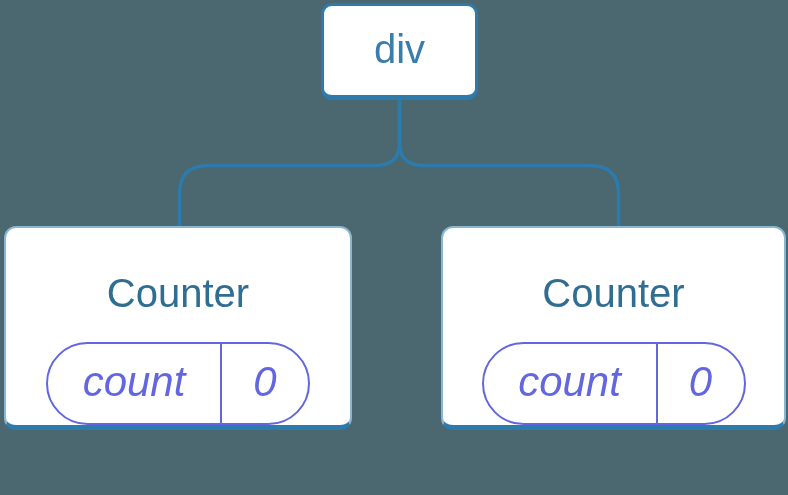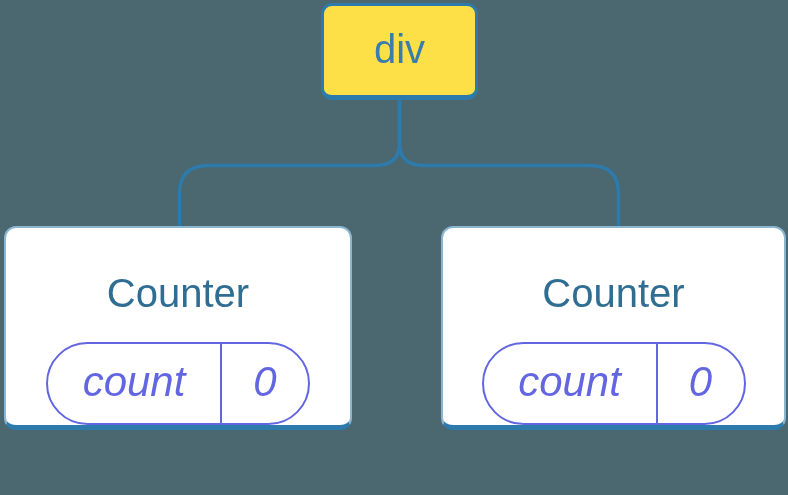--- a/index.html
+++ b/index.html
@@ -27,21 +27,21 @@
     stroke: #2d7bac;
     stroke-width: 3.5;
   }
   .root-node {
     position: absolute;
     left: 321px;
     top: 3px;
     width: 157px;
     height: 97px;
     box-sizing: border-box;
-    background: #fde047;
+    background: #ffffff;
     border: 3.5px solid #2d7bac;
     border-bottom-width: 5px;
     border-radius: 11px;
     display: flex;
     align-items: center;
     justify-content: center;
     text-align: center;
   }
   .root-node-label {
     color: #3a7dac;

